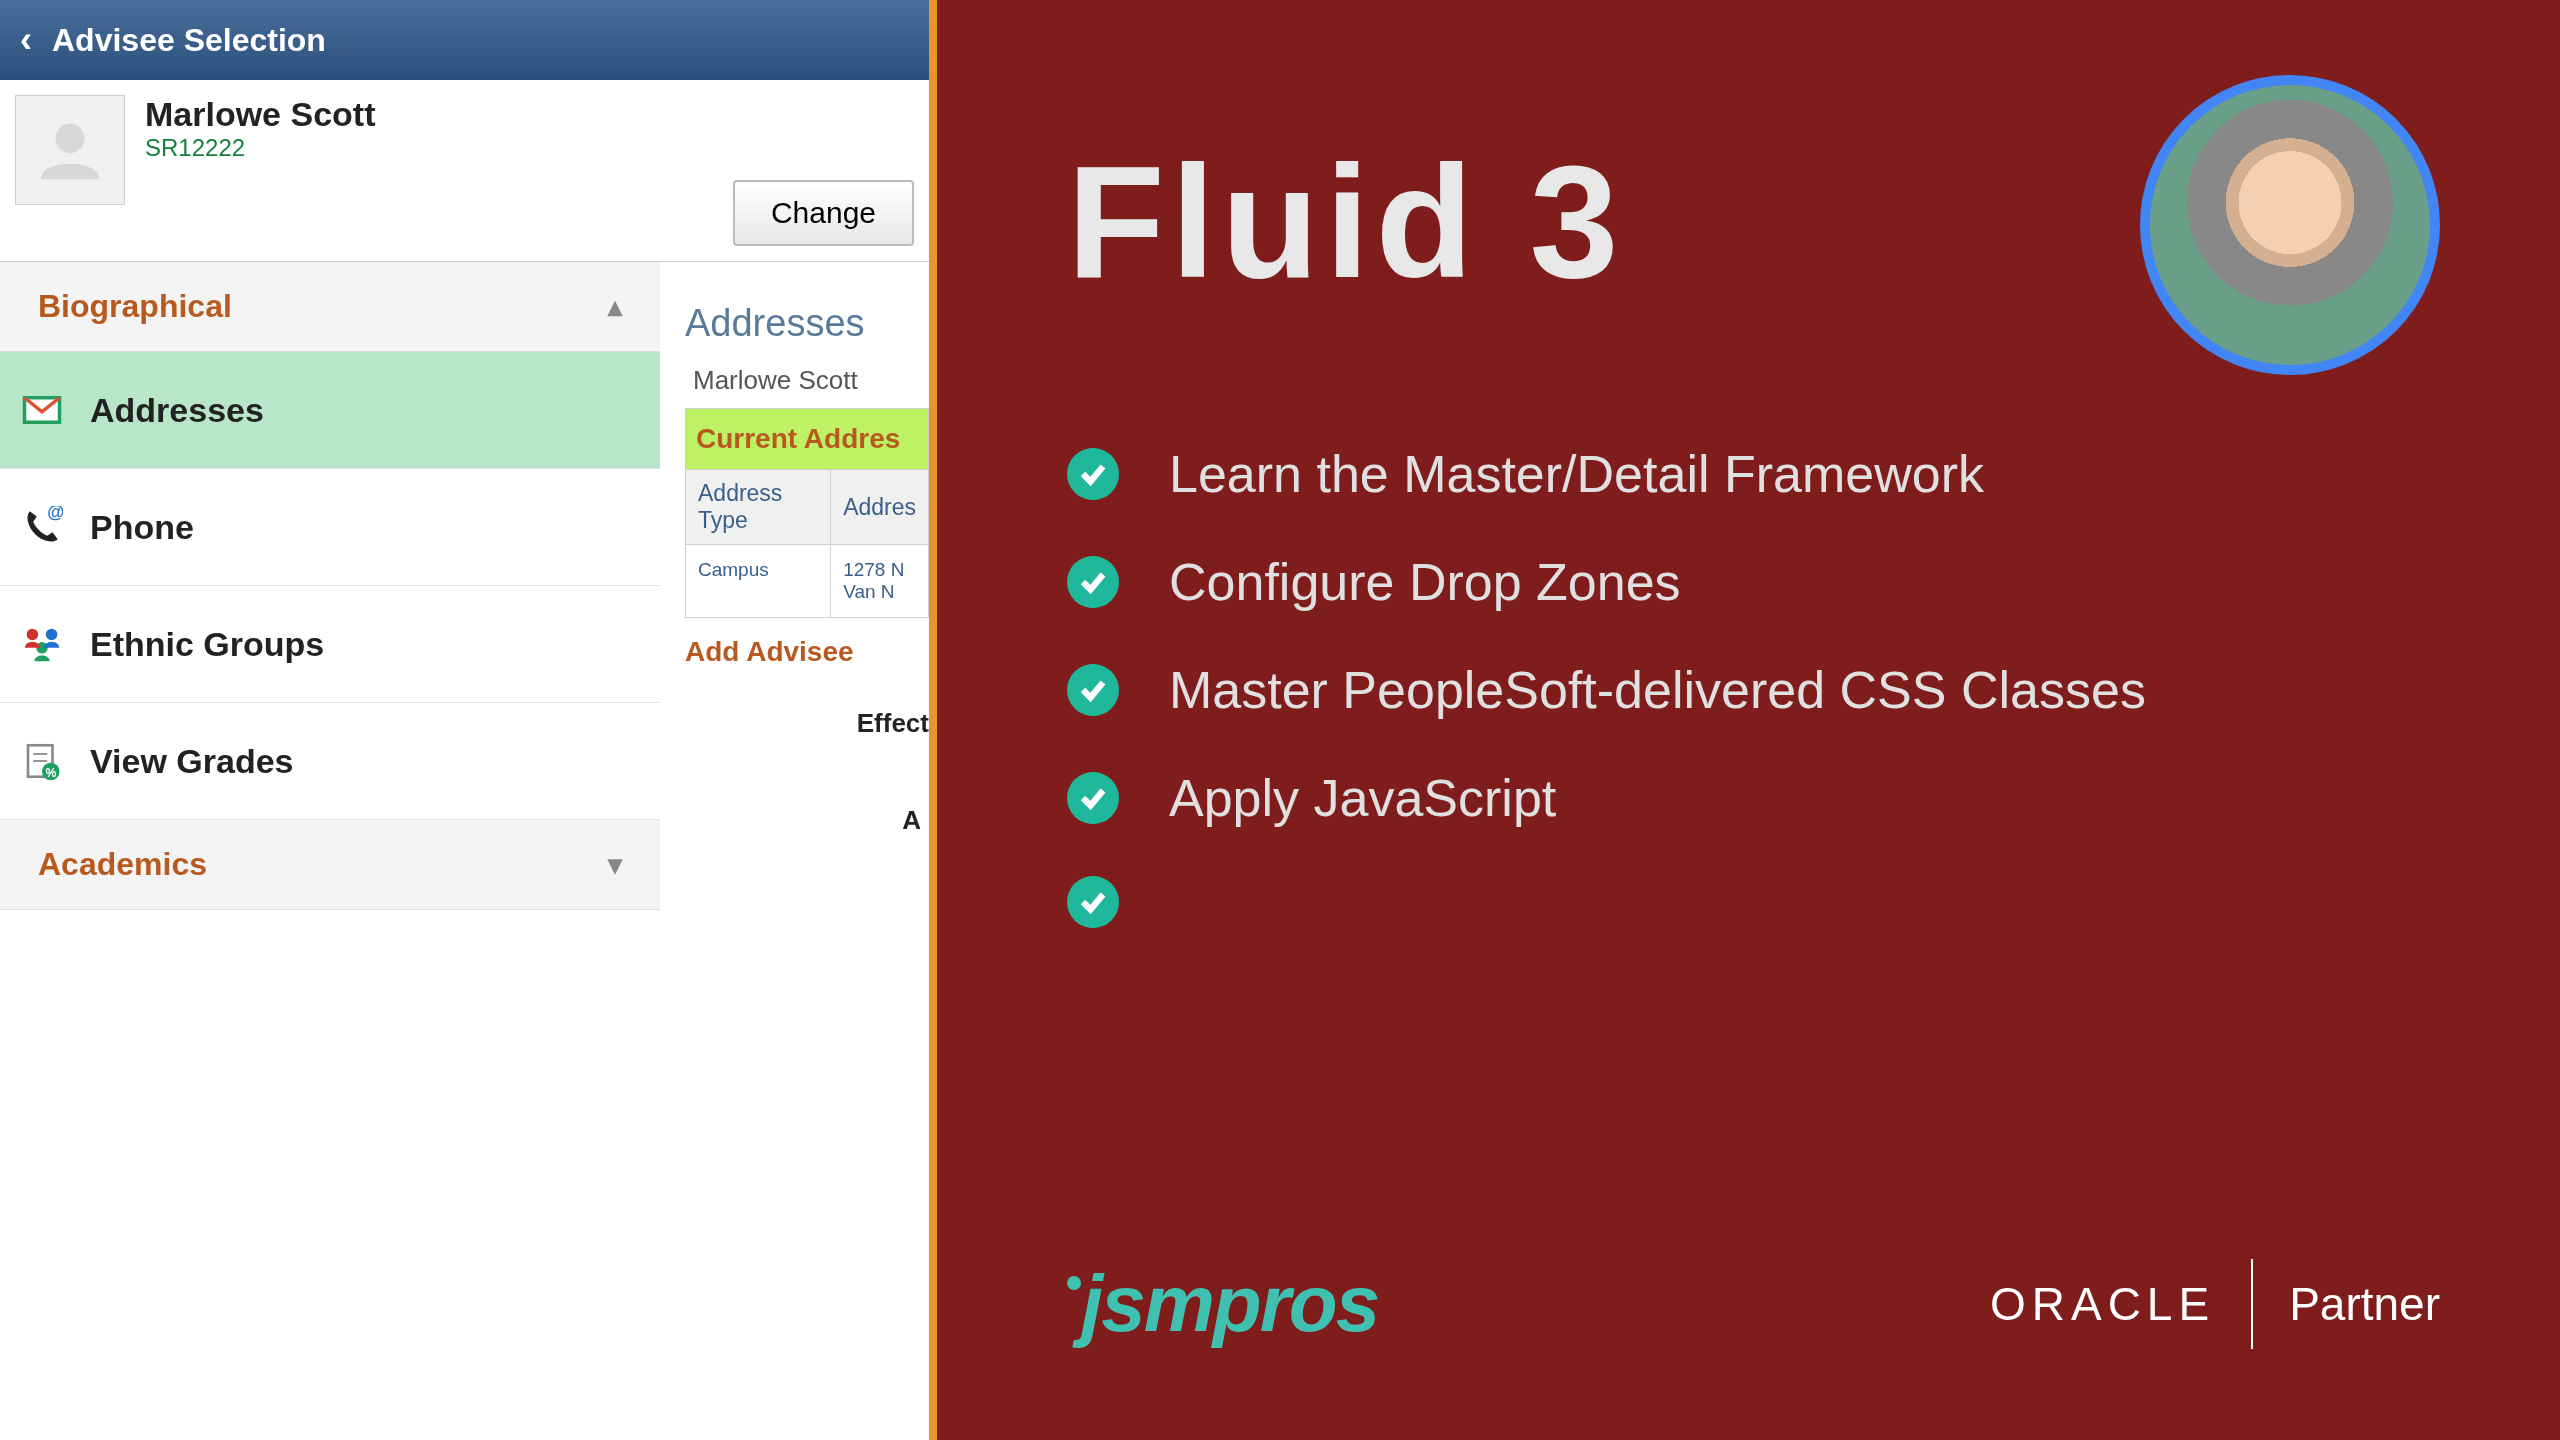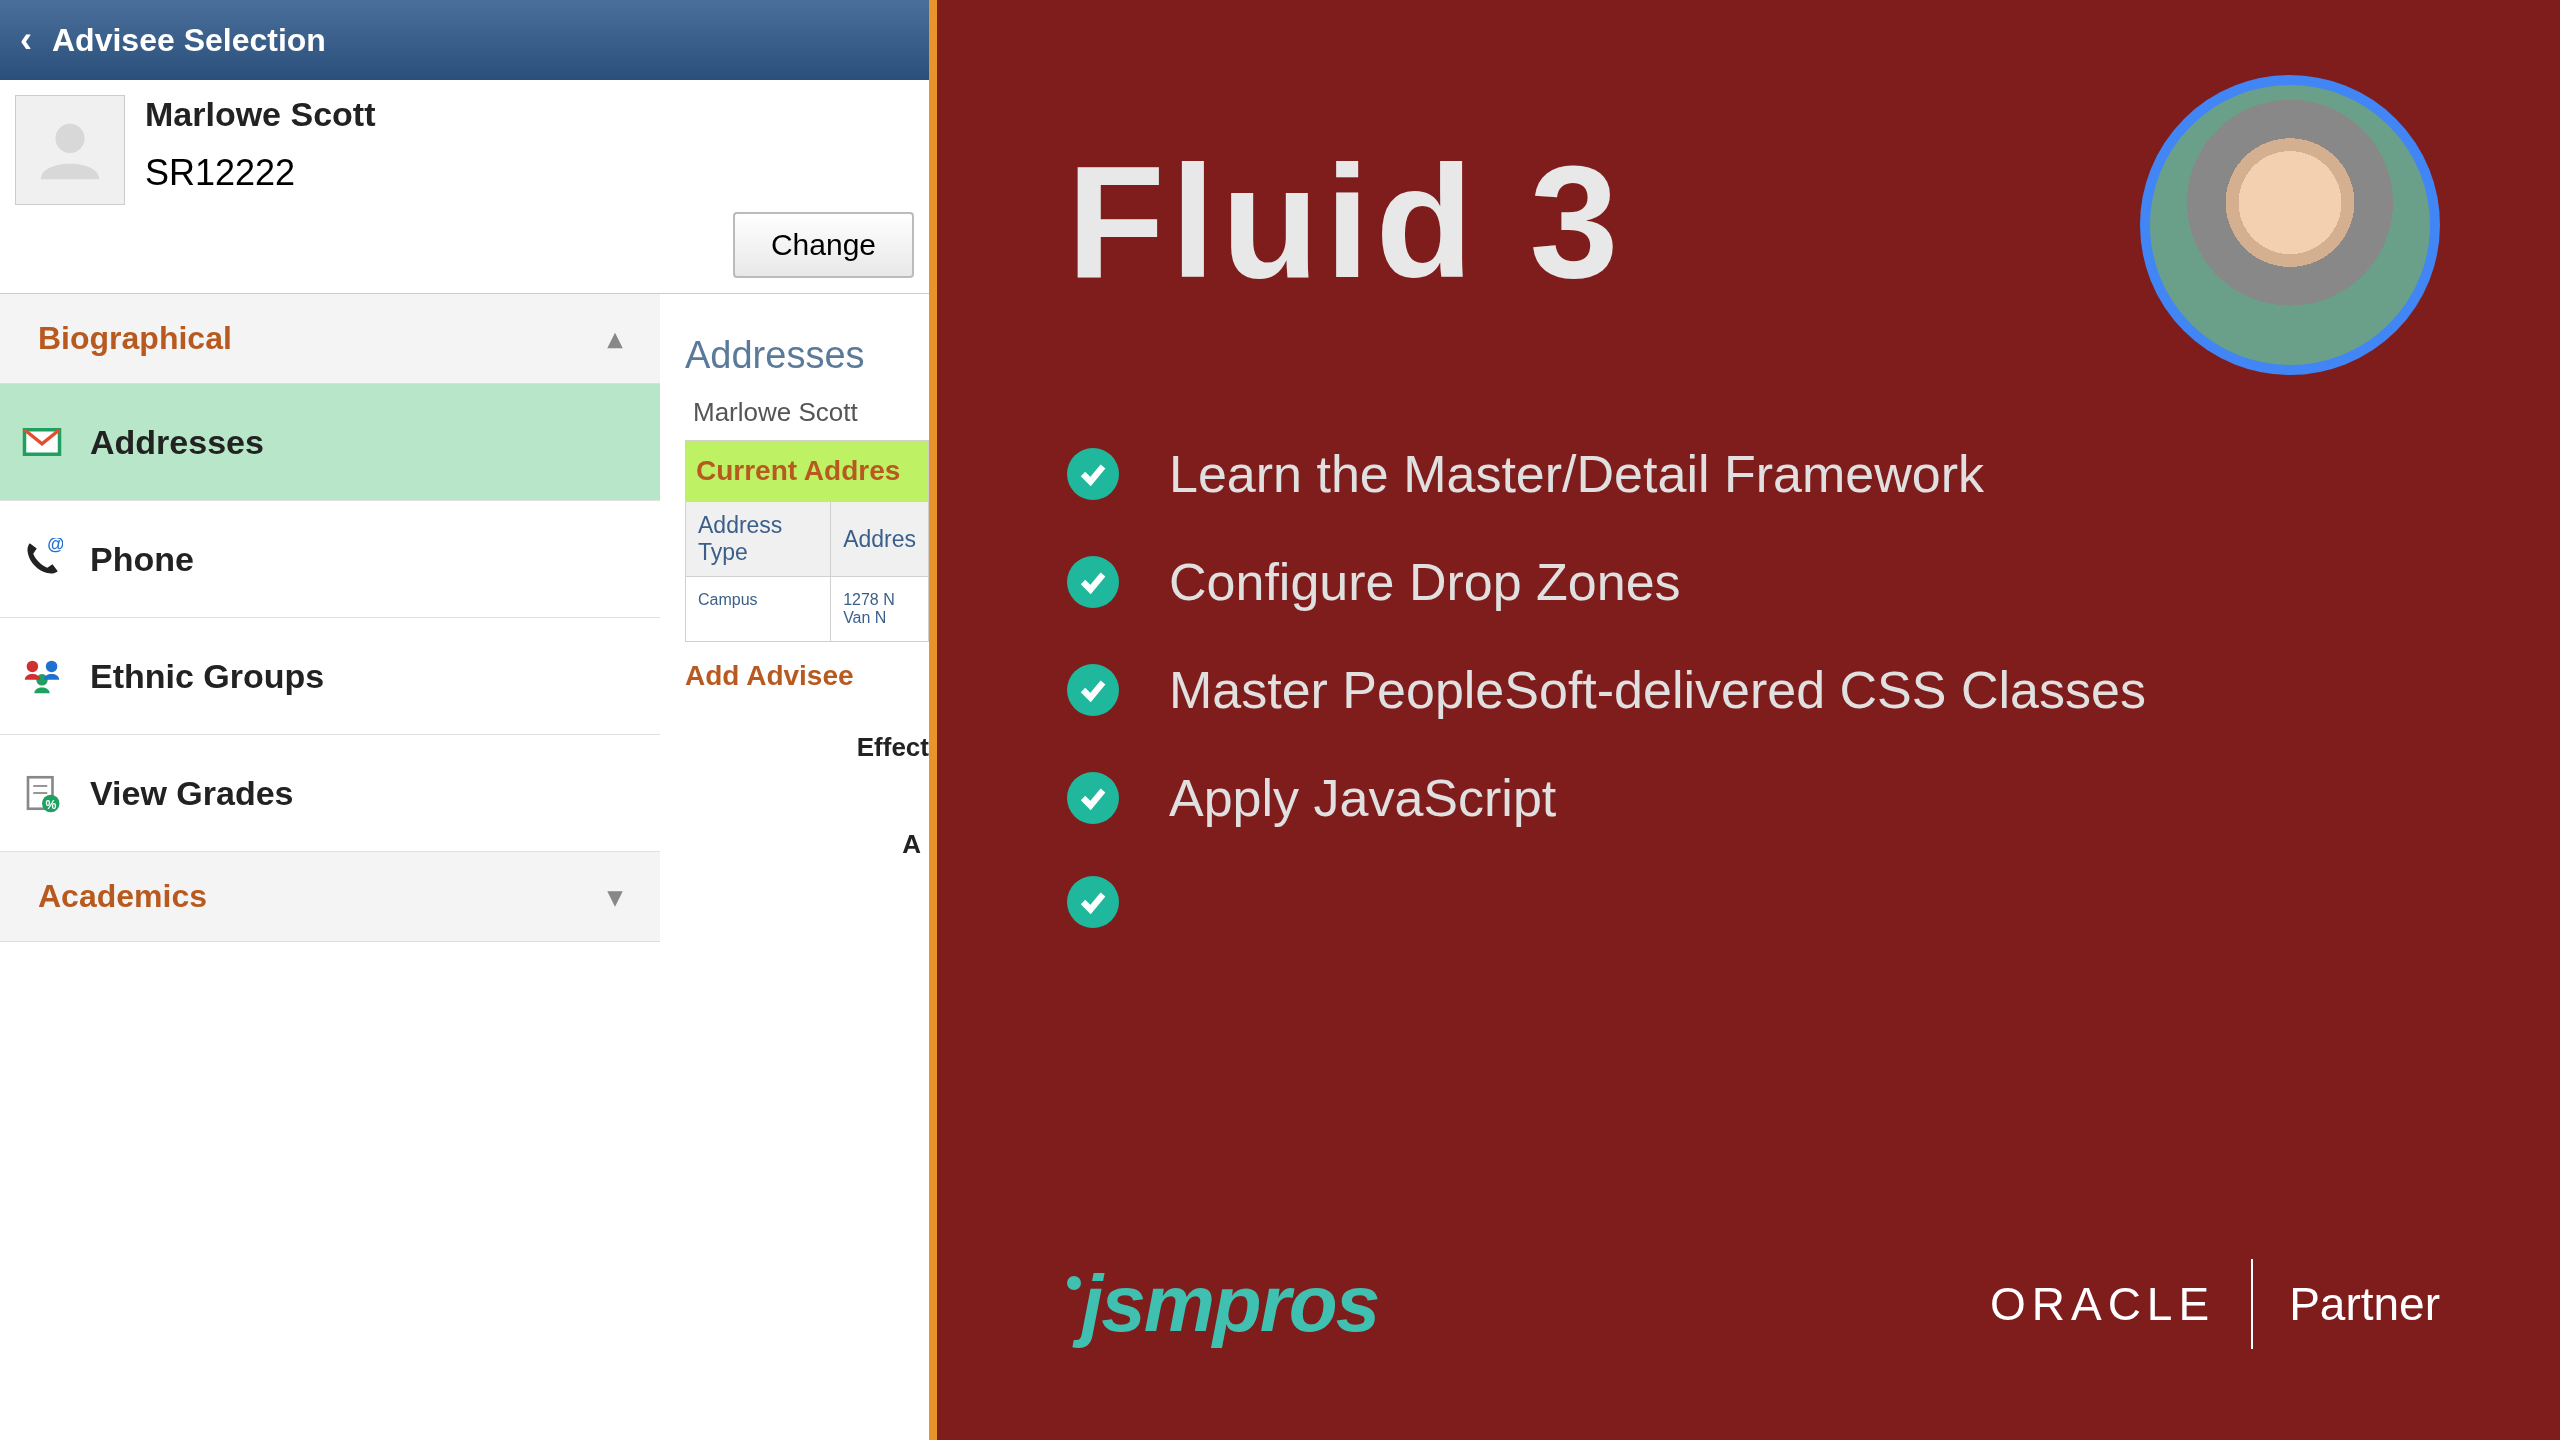--- a/index.html
+++ b/index.html
@@ -7,33 +7,33 @@
 
 
 .left-panel { width: 937px; height: 100%; background: #e8e8e8; position: relative; border-right: 8px solid #e8942a; }
 .header-bar { background: #3a5f8a; background: linear-gradient(#4a6f9a, #2a4f7a); color: #fff; height: 80px; display: flex; align-items: center; padding: 0 20px; font-size: 32px; font-weight: bold; }
 .back-arrow { font-size: 36px; margin-right: 20px; font-weight: bold; }
 .student-card { background: #fff; display: flex; padding: 15px; border-bottom: 1px solid #ccc; }
 .avatar { width: 110px; height: 110px; background: #f0f0f0; border: 1px solid #ccc; display: flex; align-items: center; justify-content: center; }
 .avatar svg { width: 70px; height: 70px; fill: #d8d8d8; }
 .student-info { flex: 1; padding-left: 20px; }
 .student-name { font-size: 34px; font-weight: bold; color: #222; }
-.student-id { font-size: 36px; color: #000000; margin-top: 18px; }
+.student-id { font-size: 24px; color: #15803d; margin-top: 0; }
 .change-btn { background: linear-gradient(#fff,#e8e8e8); border: 2px solid #bbb; padding: 14px 36px; font-size: 30px; margin-top: 18px; float: right; cursor: pointer; border-radius: 4px; }
 .category-header { background: #f4f4f4; color: #b85a1f; font-size: 32px; font-weight: 600; padding: 26px 38px; border-bottom: 1px solid #ddd; display: flex; justify-content: space-between; align-items: center; cursor: pointer; }
 .chevron { font-size: 28px; color: #888; }
 .nav-item { padding: 34px 18px; border-bottom: 1px solid #e0e0e0; display: flex; align-items: center; font-size: 34px; font-weight: bold; color: #222; cursor: pointer; }
 .nav-item.active { background: #b8e6c8; }
 .nav-icon { width: 48px; height: 48px; margin-right: 24px; display: inline-flex; align-items: center; justify-content: center; }
 .detail-heading { color: #5a7a9a; font-size: 38px; font-weight: normal; margin-bottom: 20px; }
 .detail-subname { font-size: 26px; color: #555; margin-bottom: 12px; padding-left: 8px;}
 .section-label { color: #b85a1f; font-size: 28px; font-weight: bold; padding: 14px 10px; border: 1px solid #d0d0d0; border-bottom: none; background: #bef264; }
 .addr-table { border-collapse: collapse; width: 100%; font-size: 24px; color: #3a5f8a; }
 .addr-table th { background: #f0f0f0; border: 1px solid #d0d0d0; padding: 10px 12px; text-align: left; font-weight: normal; color: #3a5f8a; font-size: 23px; }
-.addr-table td { border: 1px solid #d0d0d0; padding: 14px 12px; color: #3a5f8a; font-size: 16px; vertical-align: top; }
+.addr-table td { border: 1px solid #d0d0d0; padding: 14px 12px; color: #3a5f8a; font-size: 19px; vertical-align: top; }
 .add-link { color: #b85a1f; font-size: 28px; font-weight: bold; margin-top: 18px; display: block; cursor: pointer; }
 .eff-label { font-size: 26px; font-weight: bold; color: #222; margin-top: 40px; text-align: right; padding-right: 0; }
 .a-label { font-size: 26px; font-weight: bold; color: #222; margin-top: 66px; text-align: right; padding-right: 8px; }
 
 
 .right-panel { flex: 1; background: #7f1d1d; color: #fff; position: relative; padding: 130px 90px 80px 130px; }
 .title { font-size: 160px; font-weight: 900; color: #e8e8e8; margin-bottom: 130px; letter-spacing: 6px; }
 .bullets { list-style: none; }
 .bullets li { display: flex; align-items: center; font-size: 52px; color: #e0e0e0; margin-bottom: 48px; }
 .check-badge { width: 52px; height: 52px; border-radius: 50%; background: #1fb89c; display: inline-flex; align-items: center; justify-content: center; margin-right: 50px; flex-shrink: 0; }

